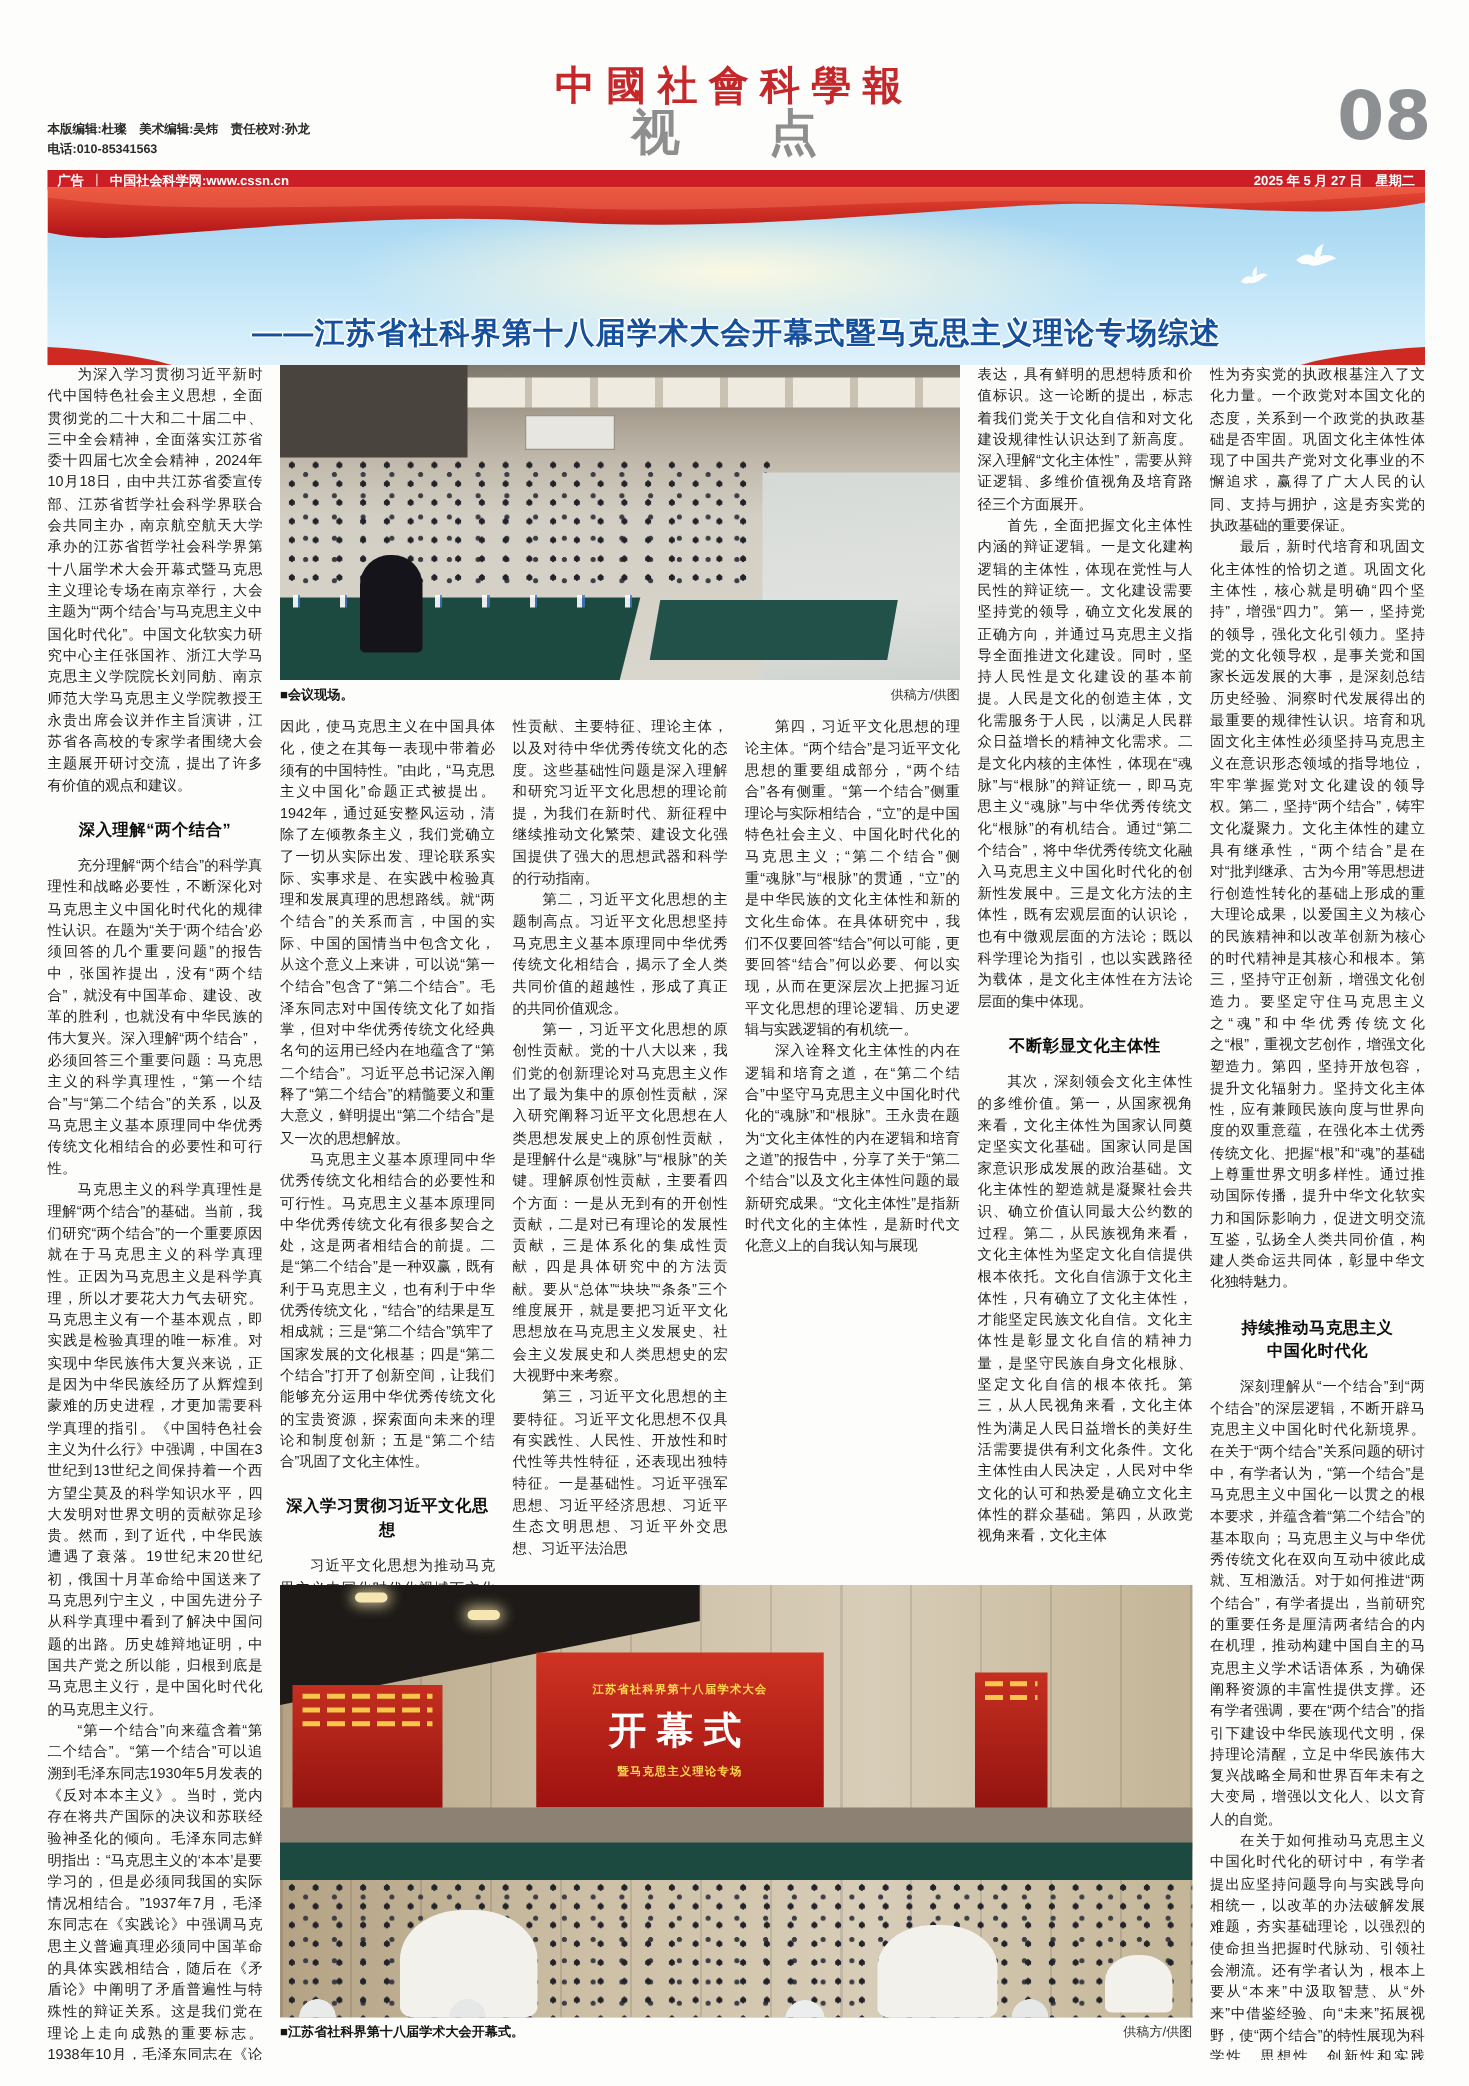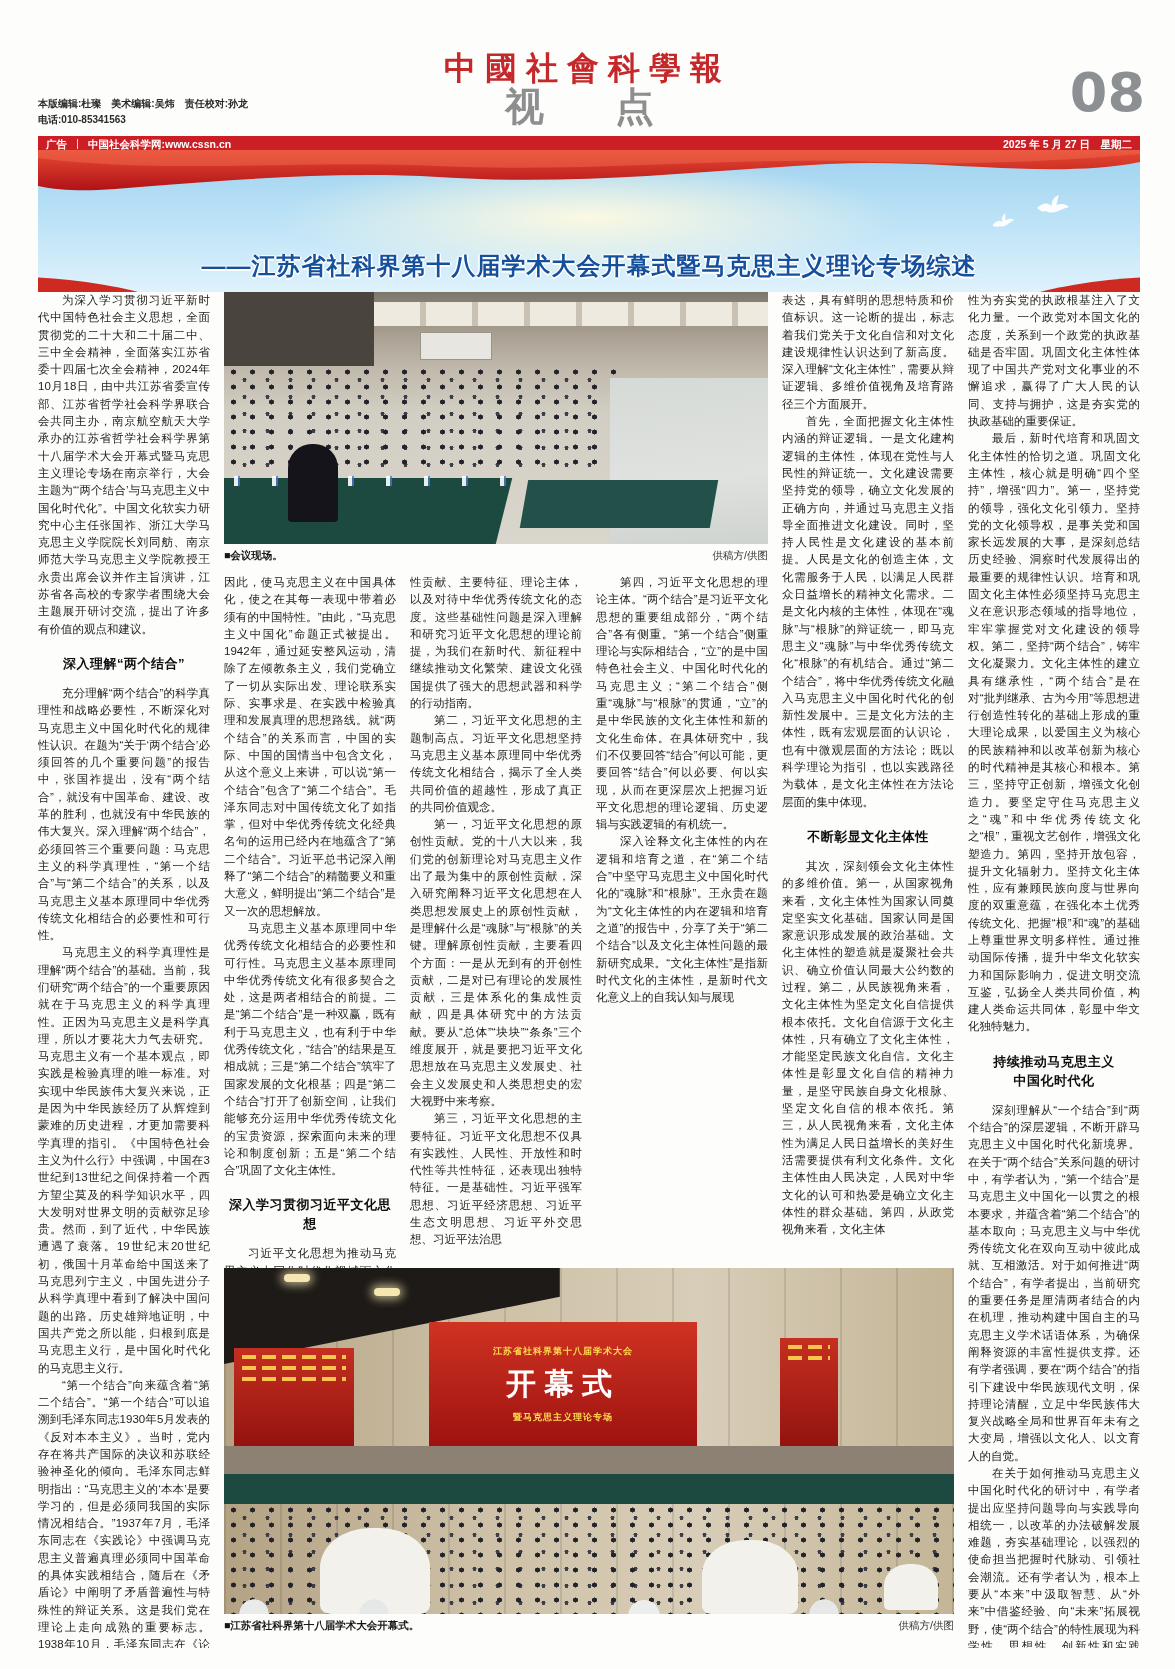--- a/index.html
+++ b/index.html
@@ -73,21 +73,21 @@
       background:repeating-linear-gradient(90deg,rgba(255,255,255,.9) 0 4px,rgba(70,120,200,.8) 4px 6px,transparent 6px 38px);}
   .p1-person{position:absolute;left:64px;bottom:22px;width:50px;height:78px;background:#14141a;border-radius:24px 24px 4px 4px;}
 
   
   .p2-wall{position:absolute;inset:0;background:
       repeating-linear-gradient(90deg,rgba(0,0,0,.10) 0 2px,transparent 2px 56px),
       linear-gradient(90deg,#b4a284 0%,#cdc0a6 35%,#d8cdb8 65%,#c3b596 100%);}
   .p2-ceil{position:absolute;left:0;top:0;width:46%;height:96px;background:#1d1a17;
       clip-path:polygon(0 0,100% 0,100% 30%,0 100%);}
   .p2-spot{position:absolute;top:6px;width:26px;height:8px;background:#f6e7b2;border-radius:4px;box-shadow:0 0 10px 3px rgba(246,231,178,.7);}
-  .p2-screen-main{position:absolute;left:205px;top:54px;width:268px;height:124px;
+  .p2-screen-main{position:absolute;left:205px;top:54px;width:230px;height:124px;
       background:linear-gradient(180deg,#cf3322,#9e1210);display:flex;flex-direction:column;
       align-items:center;justify-content:center;gap:6px;}
   .p2-screen-main .s-small{font-size:9px;color:#ffd94f;font-weight:bold;letter-spacing:1px;white-space:nowrap;}
   .p2-screen-main .s-big{font-size:30px;color:#ffffff;font-weight:900;letter-spacing:8px;}
   .p2-screen-side{position:absolute;background:linear-gradient(180deg,#c52f20,#8e100e);}
   .p2-screen-side .yl{height:4px;margin:7px 8px 0;background:repeating-linear-gradient(90deg,#f7c64a 0 14px,transparent 14px 20px);}
   .p2-stage{position:absolute;left:0;top:178px;width:100%;height:34px;background:#8d8174;}
   .p2-table{position:absolute;left:0;top:206px;width:100%;height:30px;background:#1d4a40;}
   .p2-crowd{position:absolute;left:0;top:236px;width:100%;height:110px;}
   .p2-white{position:absolute;background:#f2f1ec;border-radius:46% 46% 10% 10%;}

